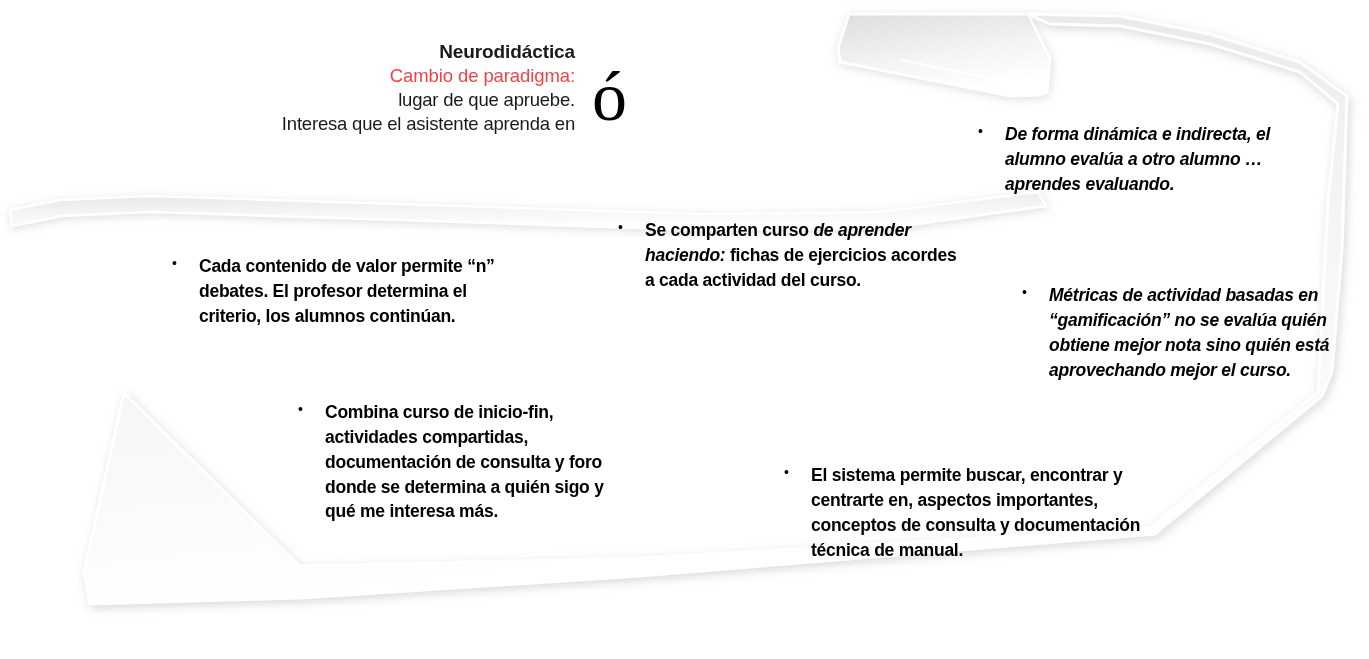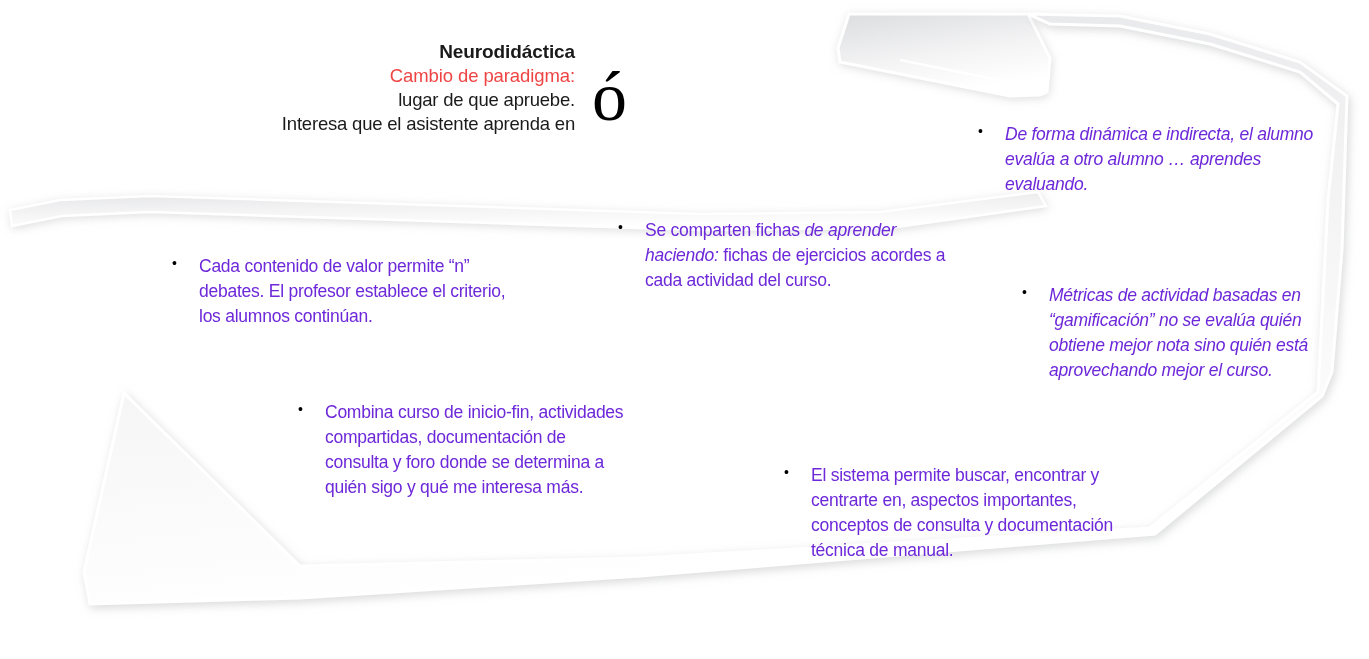--- a/index.html
+++ b/index.html
@@ -73,22 +73,23 @@
     flex: 0 0 auto;
     font-size: 14px;
     line-height: 1.42;
     color: #000000;
     width: 27px;
   }
   .bullet-text {
     flex: 1 1 auto;
     font-size: 17.5px;
     line-height: 1.42;
-    color: #6d28d9;
+    color: #000000;
     letter-spacing: -0.25px;
+    font-weight: bold;
   }
   .bullet-text.italic {
     font-style: italic;
   }
   .bullet-text i {
     font-style: italic;
   }
 
   
   #item-evalua   { left: 978px; top: 122px; width: 350px; }
@@ -187,26 +188,26 @@
 
   <div class="big-glyph">ó</div>
 
   <div class="bullet-item" id="item-evalua">
     <span class="bullet-dot">•</span>
     <span class="bullet-text italic">De forma dinámica e indirecta, el alumno evalúa a otro alumno … aprendes evaluando.</span>
   </div>
 
   <div class="bullet-item" id="item-fichas">
     <span class="bullet-dot">•</span>
-    <span class="bullet-text"><span>Se comparten fichas </span><i>de aprender haciendo:</i><span> fichas de ejercicios acordes a cada actividad del curso.</span></span>
+    <span class="bullet-text"><span>Se comparten curso </span><i>de aprender haciendo:</i><span> fichas de ejercicios acordes a cada actividad del curso.</span></span>
   </div>
 
   <div class="bullet-item" id="item-debates">
     <span class="bullet-dot">•</span>
-    <span class="bullet-text">Cada contenido de valor permite “n” debates. El profesor establece el criterio, los alumnos continúan.</span>
+    <span class="bullet-text">Cada contenido de valor permite “n” debates. El profesor determina el criterio, los alumnos continúan.</span>
   </div>
 
   <div class="bullet-item" id="item-metricas">
     <span class="bullet-dot">•</span>
     <span class="bullet-text italic">Métricas de actividad basadas en “gamificación” no se evalúa quién obtiene mejor nota sino quién está aprovechando mejor el curso.</span>
   </div>
 
   <div class="bullet-item" id="item-combina">
     <span class="bullet-dot">•</span>
     <span class="bullet-text">Combina curso de inicio-fin, actividades compartidas, documentación de consulta y foro donde se determina a quién sigo y qué me interesa más.</span>

